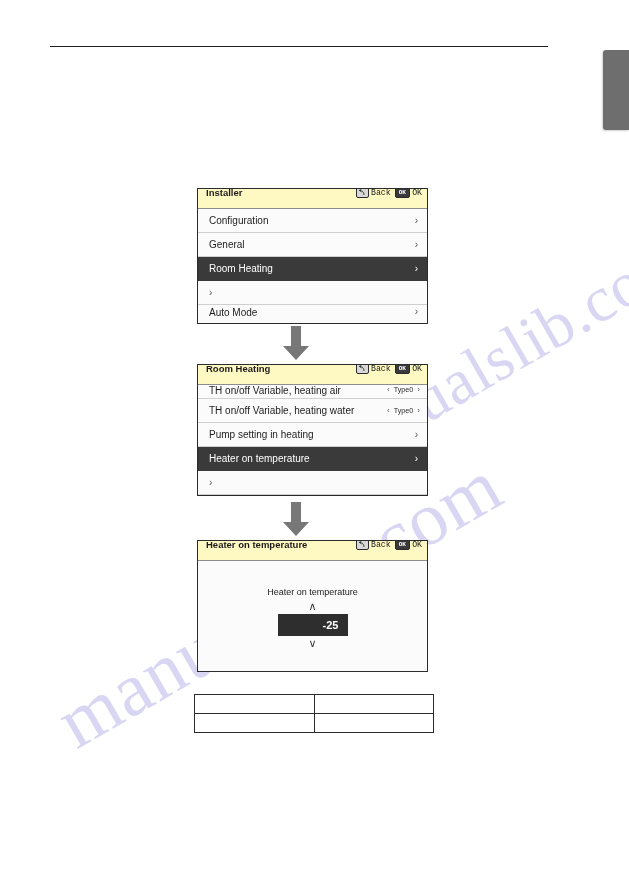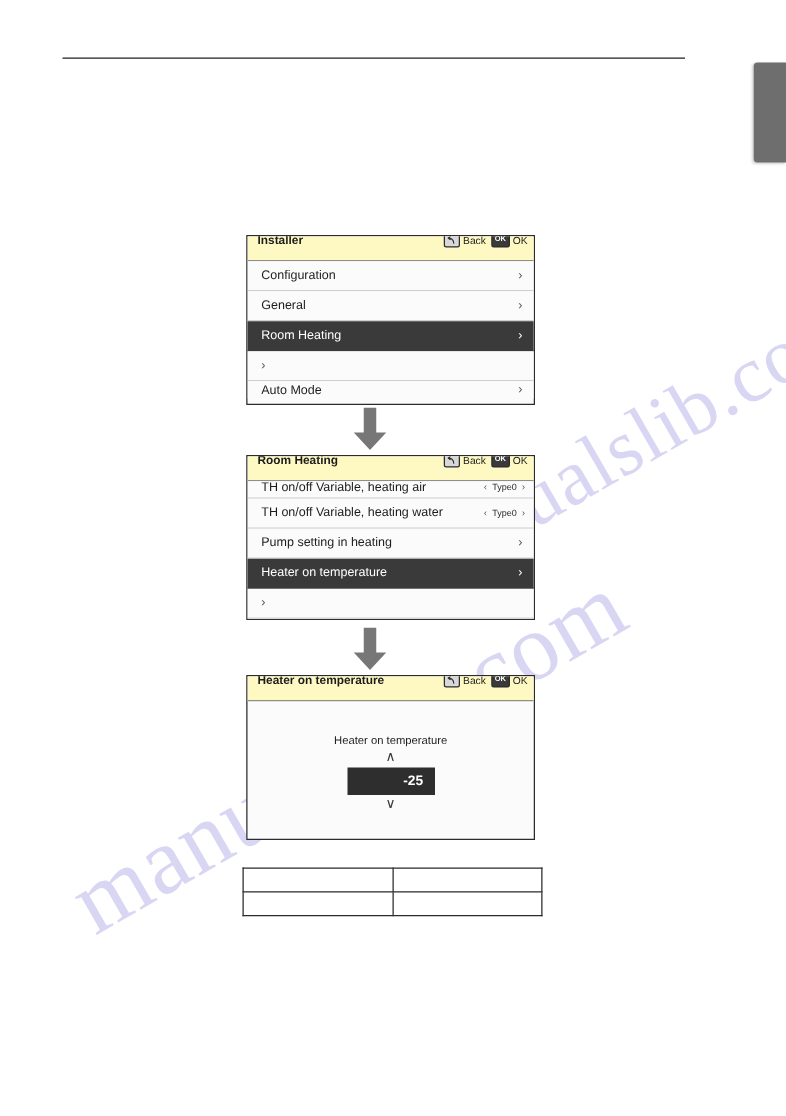--- a/index.html
+++ b/index.html
@@ -90,20 +90,21 @@
     font-size: 9.5px;
     color: #1c1c1c;
     font-weight: bold;
     flex: 1;
     white-space: nowrap;
     overflow: hidden;
   }
   .hdr-btns {
     display: flex;
     gap: 4px;
+    font-family: Liberation Mono, monospace;
   }
   .hdr-btn {
     display: flex;
     align-items: center;
     gap: 2.5px;
   }
   .hdr-btn-label {
     font-size: 8.2px;
     color: #1c1c1c;
   }

